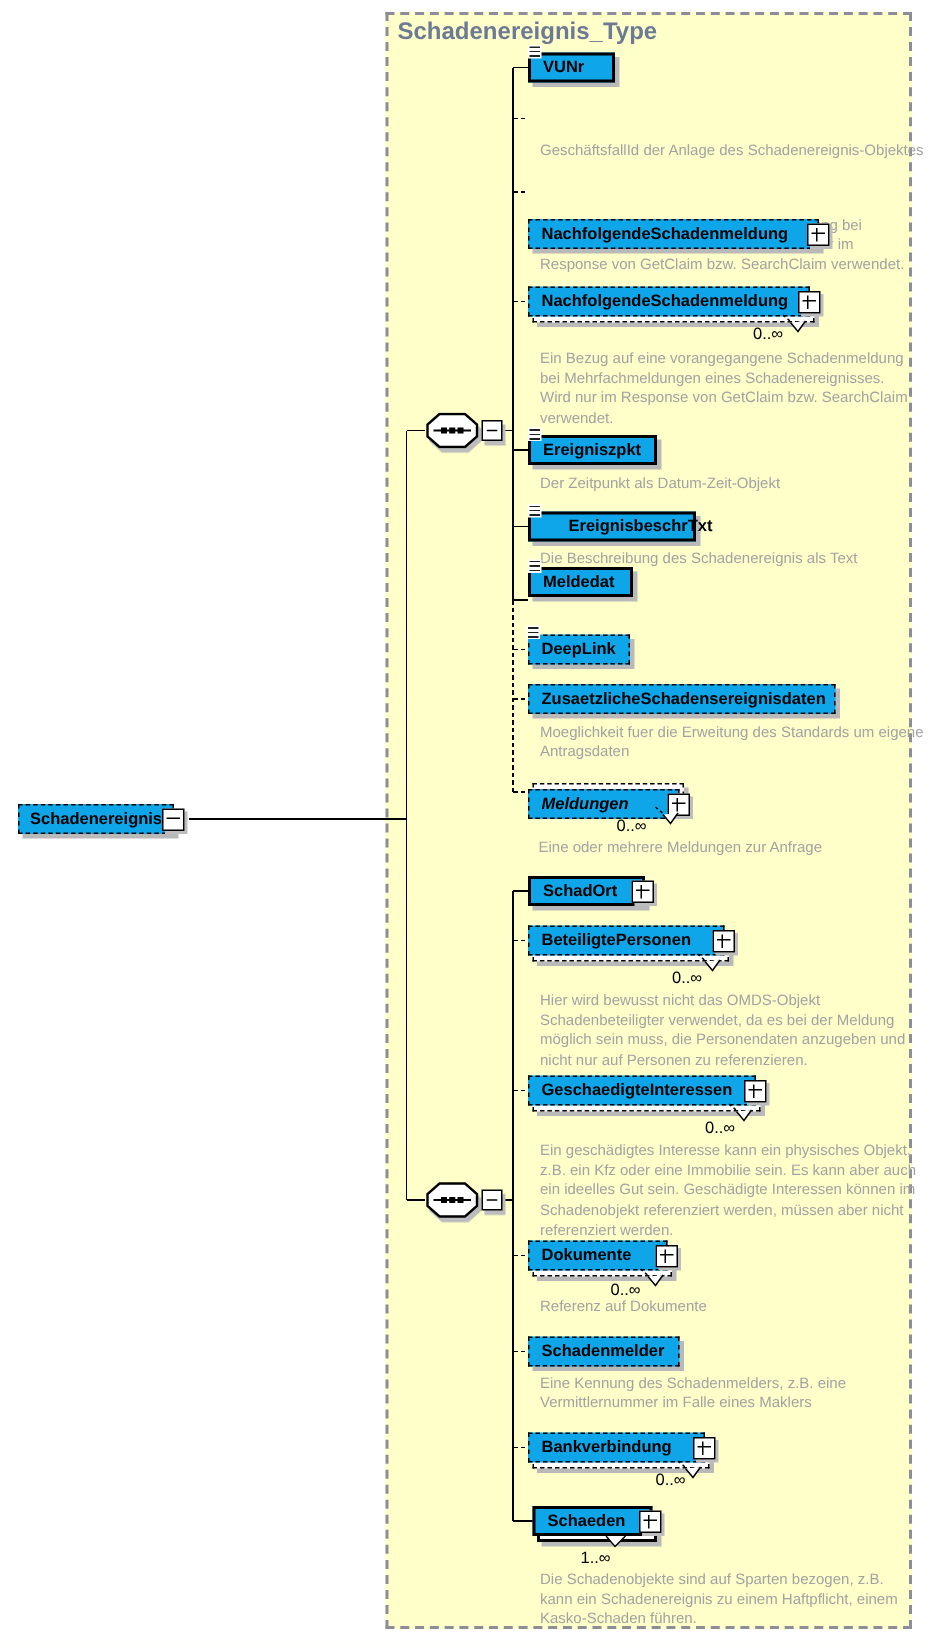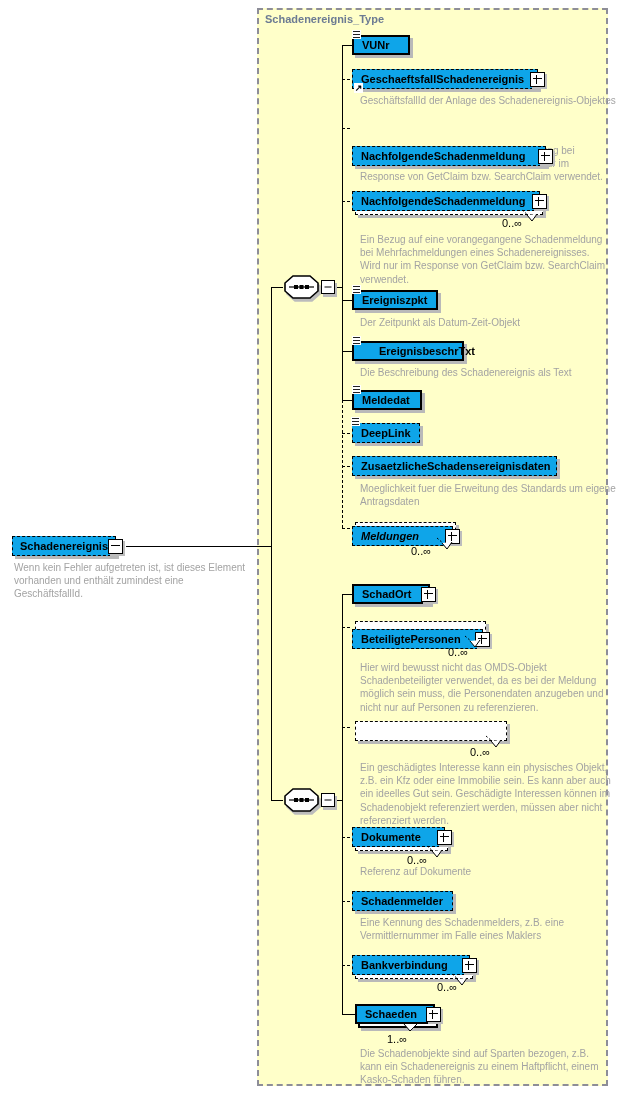--- a/index.html
+++ b/index.html
@@ -1,21 +1,21 @@
 <!DOCTYPE html>
 <html><head>
 <meta charset="utf-8">
 <style>
   html,body{margin:0;padding:0;background:#fff;}
   .canvas{position:relative;width:620px;height:1097px;background:#fff;overflow:hidden;
           font-family:"Liberation Sans",sans-serif;}
   
   .type-box{position:absolute;left:257px;top:8px;width:351px;height:1078px;
             background:#ffffc9;border:2px dashed #8d8d98;box-sizing:border-box;z-index:0;}
-  .type-title{position:absolute;left:265px;top:13px;font-size:11px;font-weight:bold;
+  .type-title{position:absolute;left:265px;top:13px;font-size:16px;font-weight:bold;
               color:#6c7b93;z-index:2;}
   
   .wires{position:absolute;left:0;top:0;z-index:1;}
   
   .node{position:absolute;height:20px;background:#0ea5e9;border:2px solid #000;
         box-shadow:3px 3px 0 #b9b9b9;display:flex;align-items:center;
         padding:0 6px 0 8px;font-size:11px;font-weight:bold;color:#000;
         white-space:nowrap;box-sizing:border-box;z-index:3;}
   .node.dashed{border:1px dashed #000;}
   .node.noshadow{box-shadow:none;}
@@ -60,21 +60,20 @@
              M342,45 V400 M342,45 H352 M342,300 H352 M342,351 H352 M342,400 H352
              M342,594 V1014 M342,594 H352 M342,1014 H355" stroke="#000" stroke-width="1" fill="none"></path>
     <path d="M342,79 H352 M342,128 H352 M342,201 H352 M342,400 V528 M342,433 H352 M342,466 H352 M342,528 H352
              M342,627 H352 M342,727 H352 M342,837 H352 M342,901 H352 M342,965 H352" stroke="#000" stroke-width="1" fill="none" stroke-dasharray="3,2"></path>
   </svg>
 
   <div class="node dashed" style="left:12px;top:536px;width:104px;padding-left:7px;">
     <span>Schadenereignis</span>
     <span class="toggle minus"></span>
   </div>
-  <div class="ann" style="left:14px;top:561px;width:240px;">Wenn kein Fehler aufgetreten ist, ist dieses Element vorhanden und enthält zumindest eine GeschäftsfallId.</div>
 
   <div class="seq" style="left:283px;top:275px;">
     <svg width="53" height="24" viewBox="0 0 53 24">
       <path d="M10,1 H27 L35,8 V16 L27,23 H10 L2,16 V8 Z" fill="#fff" stroke="#000" stroke-width="1.6"></path>
       <path d="M6,12 H31" stroke="#000" stroke-width="1.2"></path>
       <rect x="11" y="10" width="4" height="4" fill="#000"></rect>
       <rect x="16.5" y="10" width="4" height="4" fill="#000"></rect>
       <rect x="22" y="10" width="4" height="4" fill="#000"></rect>
       <rect x="38.5" y="5.5" width="13" height="13" fill="#fff" stroke="#000"></rect>
       <path d="M41.5,12 H48.5" stroke="#000"></path>
@@ -90,25 +89,20 @@
       <rect x="38.5" y="5.5" width="13" height="13" fill="#fff" stroke="#000"></rect>
       <path d="M41.5,12 H48.5" stroke="#000"></path>
     </svg>
   </div>
 
   <div class="node" style="left:352px;top:35px;width:58px;">
     <span class="attr-icon"></span>
     <span>VUNr</span>
   </div>
 
-  <div class="node dashed" style="left:352px;top:69px;width:186px;">
-    <span class="ref-icon"></span>
-    <span>GeschaeftsfallSchadenereignis</span>
-    <span class="toggle plus"></span>
-  </div>
   <div class="ann" style="left:360px;top:94px;width:260px;">GeschäftsfallId der Anlage des Schadenereignis-Objektes</div>
 
   <div class="node dashed" style="left:352px;top:118px;width:194px;margin-top:28px;">
     <span>NachfolgendeSchadenmeldung</span>
     <span class="toggle plus"></span>
   </div>
   <div class="ann" style="left:360px;top:144px;width:245px;">Ein Bezug auf eine andere Schadenmeldung bei Mehrfachmeldungen von Schäden. Wird nur im Response von GetClaim bzw. SearchClaim verwendet.</div>
 
   <div class="ghost dashed" style="left:355px;top:195px;width:188px;height:20px;"></div>
   <div class="node dashed noshadow" style="left:352px;top:191px;width:188px;">
@@ -127,21 +121,21 @@
     <span>Ereigniszpkt</span>
   </div>
   <div class="ann" style="left:360px;top:316px;width:220px;">Der Zeitpunkt als Datum-Zeit-Objekt</div>
 
   <div class="node" style="left:352px;top:341px;width:112px;padding-left:25px;">
     <span class="attr-icon"></span>
     <span>EreignisbeschrTxt</span>
   </div>
   <div class="ann" style="left:360px;top:366px;width:230px;">Die Beschreibung des Schadenereignis als Text</div>
 
-  <div class="node" style="left:352px;top:390px;width:70px;">
+  <div class="node" style="left:352px;top:378px;width:70px;">
     <span class="attr-icon"></span>
     <span>Meldedat</span>
   </div>
 
   <div class="node dashed" style="left:352px;top:423px;width:68px;">
     <span class="attr-icon"></span>
     <span>DeepLink</span>
   </div>
 
   <div class="node dashed" style="left:352px;top:456px;width:205px;">
@@ -152,39 +146,44 @@
   <div class="ghost dashed" style="left:355px;top:522px;width:101px;height:20px;"></div>
   <div class="node dashed noshadow" style="left:352px;top:526px;width:101px;font-style:italic;">
     <span>Meldungen</span>
     <span class="toggle plus"></span>
   </div>
   <svg class="occ-tail" style="left:436px;top:537px;" width="18" height="14">
     <path d="M1,1 L8,7" stroke="#000" stroke-dasharray="2,2" fill="none"></path>
     <path d="M6,6 L11,12 L16,5" fill="#fff" stroke="#000"></path>
   </svg>
   <div class="occ" style="left:411px;top:545px;">0..∞</div>
+  <div class="ann" style="left:359px;top:559px;width:230px;">Eine oder mehrere Meldungen zur Anfrage</div>
 
   <div class="node" style="left:352px;top:584px;width:78px;">
     <span>SchadOrt</span>
     <span class="toggle plus"></span>
   </div>
 
   <div class="ghost dashed" style="left:355px;top:621px;width:131px;height:20px;"></div>
-  <div class="node dashed noshadow" style="left:352px;top:617px;width:131px;margin-top:12px;">
+  <div class="node dashed noshadow" style="left:352px;top:617px;width:131px;">
     <span>BeteiligtePersonen</span>
     <span class="toggle plus"></span>
   </div>
   <svg class="occ-tail" style="left:464px;top:635px;" width="18" height="14">
     <path d="M1,1 L8,7" stroke="#000" stroke-dasharray="2,2" fill="none"></path>
     <path d="M6,6 L11,12 L16,5" fill="#fff" stroke="#000"></path>
   </svg>
   <div class="occ" style="left:448px;top:646px;">0..∞</div>
   <div class="ann" style="left:360px;top:661px;width:248px;">Hier wird bewusst nicht das OMDS-Objekt Schadenbeteiligter verwendet, da es bei der Meldung möglich sein muss, die Personendaten anzugeben und nicht nur auf Personen zu referenzieren.</div>
 
   <div class="ghost dashed" style="left:355px;top:721px;width:152px;height:20px;"></div>
+  <div class="node dashed noshadow" style="left:352px;top:717px;width:152px;">
+    <span>GeschaedigteInteressen</span>
+    <span class="toggle plus"></span>
+  </div>
   <svg class="occ-tail" style="left:485px;top:735px;" width="18" height="14">
     <path d="M1,1 L8,7" stroke="#000" stroke-dasharray="2,2" fill="none"></path>
     <path d="M6,6 L11,12 L16,5" fill="#fff" stroke="#000"></path>
   </svg>
   <div class="occ" style="left:470px;top:746px;">0..∞</div>
   <div class="ann" style="left:360px;top:761px;width:258px;">Ein geschädigtes Interesse kann ein physisches Objekt, z.B. ein Kfz oder eine Immobilie sein. Es kann aber auch ein ideelles Gut sein. Geschädigte Interessen können im Schadenobjekt referenziert werden, müssen aber nicht referenziert werden.</div>
 
   <div class="ghost dashed" style="left:355px;top:831px;width:93px;height:20px;"></div>
   <div class="node dashed noshadow" style="left:352px;top:827px;width:93px;">
     <span>Dokumente</span>

